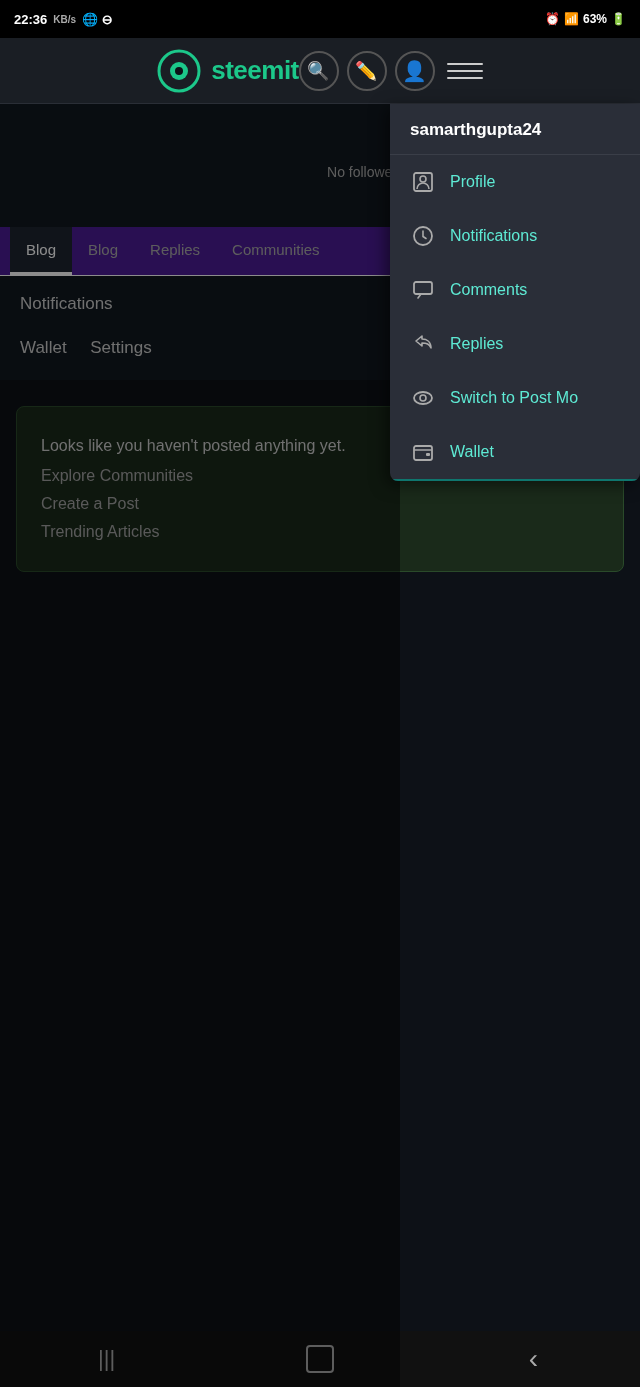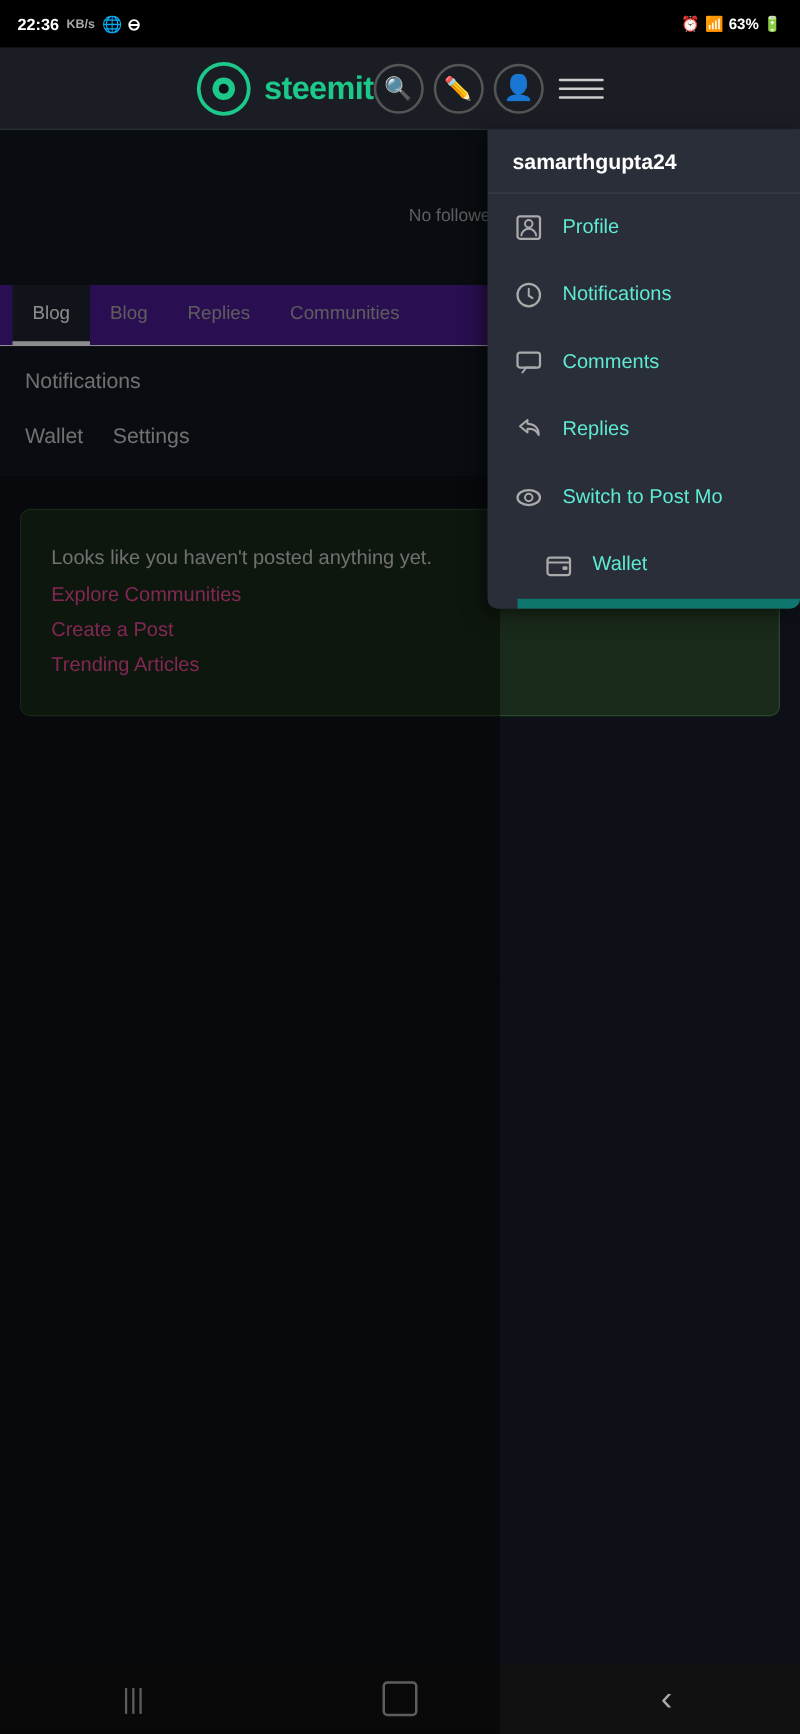--- a/index.html
+++ b/index.html
@@ -193,22 +193,21 @@
       display: flex;
       align-items: center;
       gap: 14px;
       padding: 14px 20px;
       font-size: 16px;
       color: #5eead4;
       cursor: pointer;
       transition: background 0.15s;
     }
     .dropdown-item.wallet-item {
-      border-bottom: 8px solid #0f766e;
-      margin-left: 24px;
+      border-bottom: 2px solid #0f766e;
     }
     .dropdown-icon {
       width: 26px;
       height: 26px;
       display: flex;
       align-items: center;
       justify-content: center;
       font-size: 18px;
       color: #aaa;
       flex-shrink: 0;
@@ -233,21 +232,21 @@
       color: #ccc;
       margin-bottom: 12px;
     }
     .empty-state-links {
       display: flex;
       flex-direction: column;
       gap: 10px;
     }
     .empty-state-link {
       font-size: 16px;
-      color: #ec4899;
+      color: #a3a3a3;
       cursor: pointer;
       text-decoration: none;
     }
 
     
     .bottom-nav {
       position: fixed;
       bottom: 0;
       left: 0;
       width: 640px;

